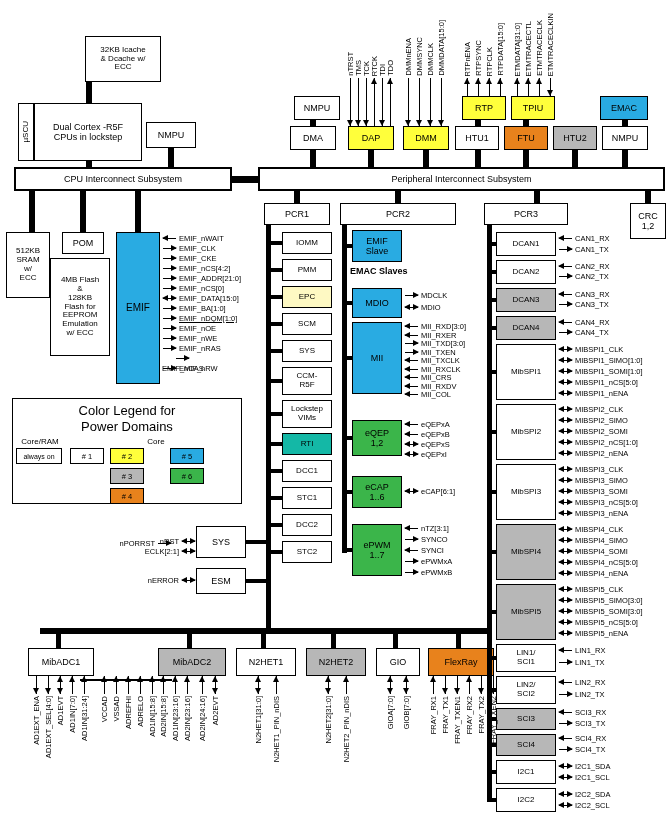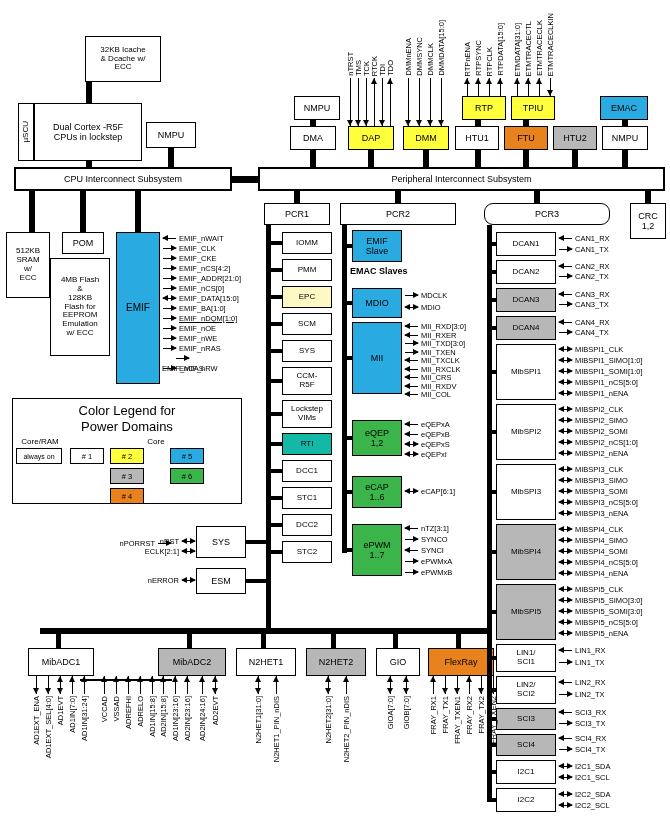--- a/index.html
+++ b/index.html
@@ -108,21 +108,21 @@
     </div>
     <div class="box bar" style="left: 258px; top: 167px; width: 407px; height: 24px; background: rgb(255, 255, 255); font-size: 9px;">
       <span>Peripheral Interconnect Subsystem</span>
     </div>
     <div class="box" style="left: 264px; top: 203px; width: 66px; height: 22px; background: rgb(255, 255, 255); font-size: 9px;">
       <span>PCR1</span>
     </div>
     <div class="box" style="left: 340px; top: 203px; width: 116px; height: 22px; background: rgb(255, 255, 255); font-size: 9px;">
       <span>PCR2</span>
     </div>
-    <div class="box" style="left: 484px; top: 203px; width: 126px; height: 22px; background: rgb(255, 255, 255); font-size: 9px; border-radius: 9px;">
+    <div class="box" style="left: 484px; top: 203px; width: 84px; height: 22px; background: rgb(255, 255, 255); font-size: 9px;">
       <span>PCR3</span>
     </div>
     <div class="box" style="left: 630px; top: 203px; width: 36px; height: 36px; background: rgb(255, 255, 255); font-size: 9px;">
       <span>CRC
 1,2</span>
     </div>
     <div class="box" style="left: 282px; top: 232px; width: 50px; height: 22px; background: rgb(255, 255, 255); font-size: 8px;">
       <span>IOMM</span>
     </div>
     <div class="box" style="left: 282px; top: 259px; width: 50px; height: 22px; background: rgb(255, 255, 255); font-size: 8px;">

